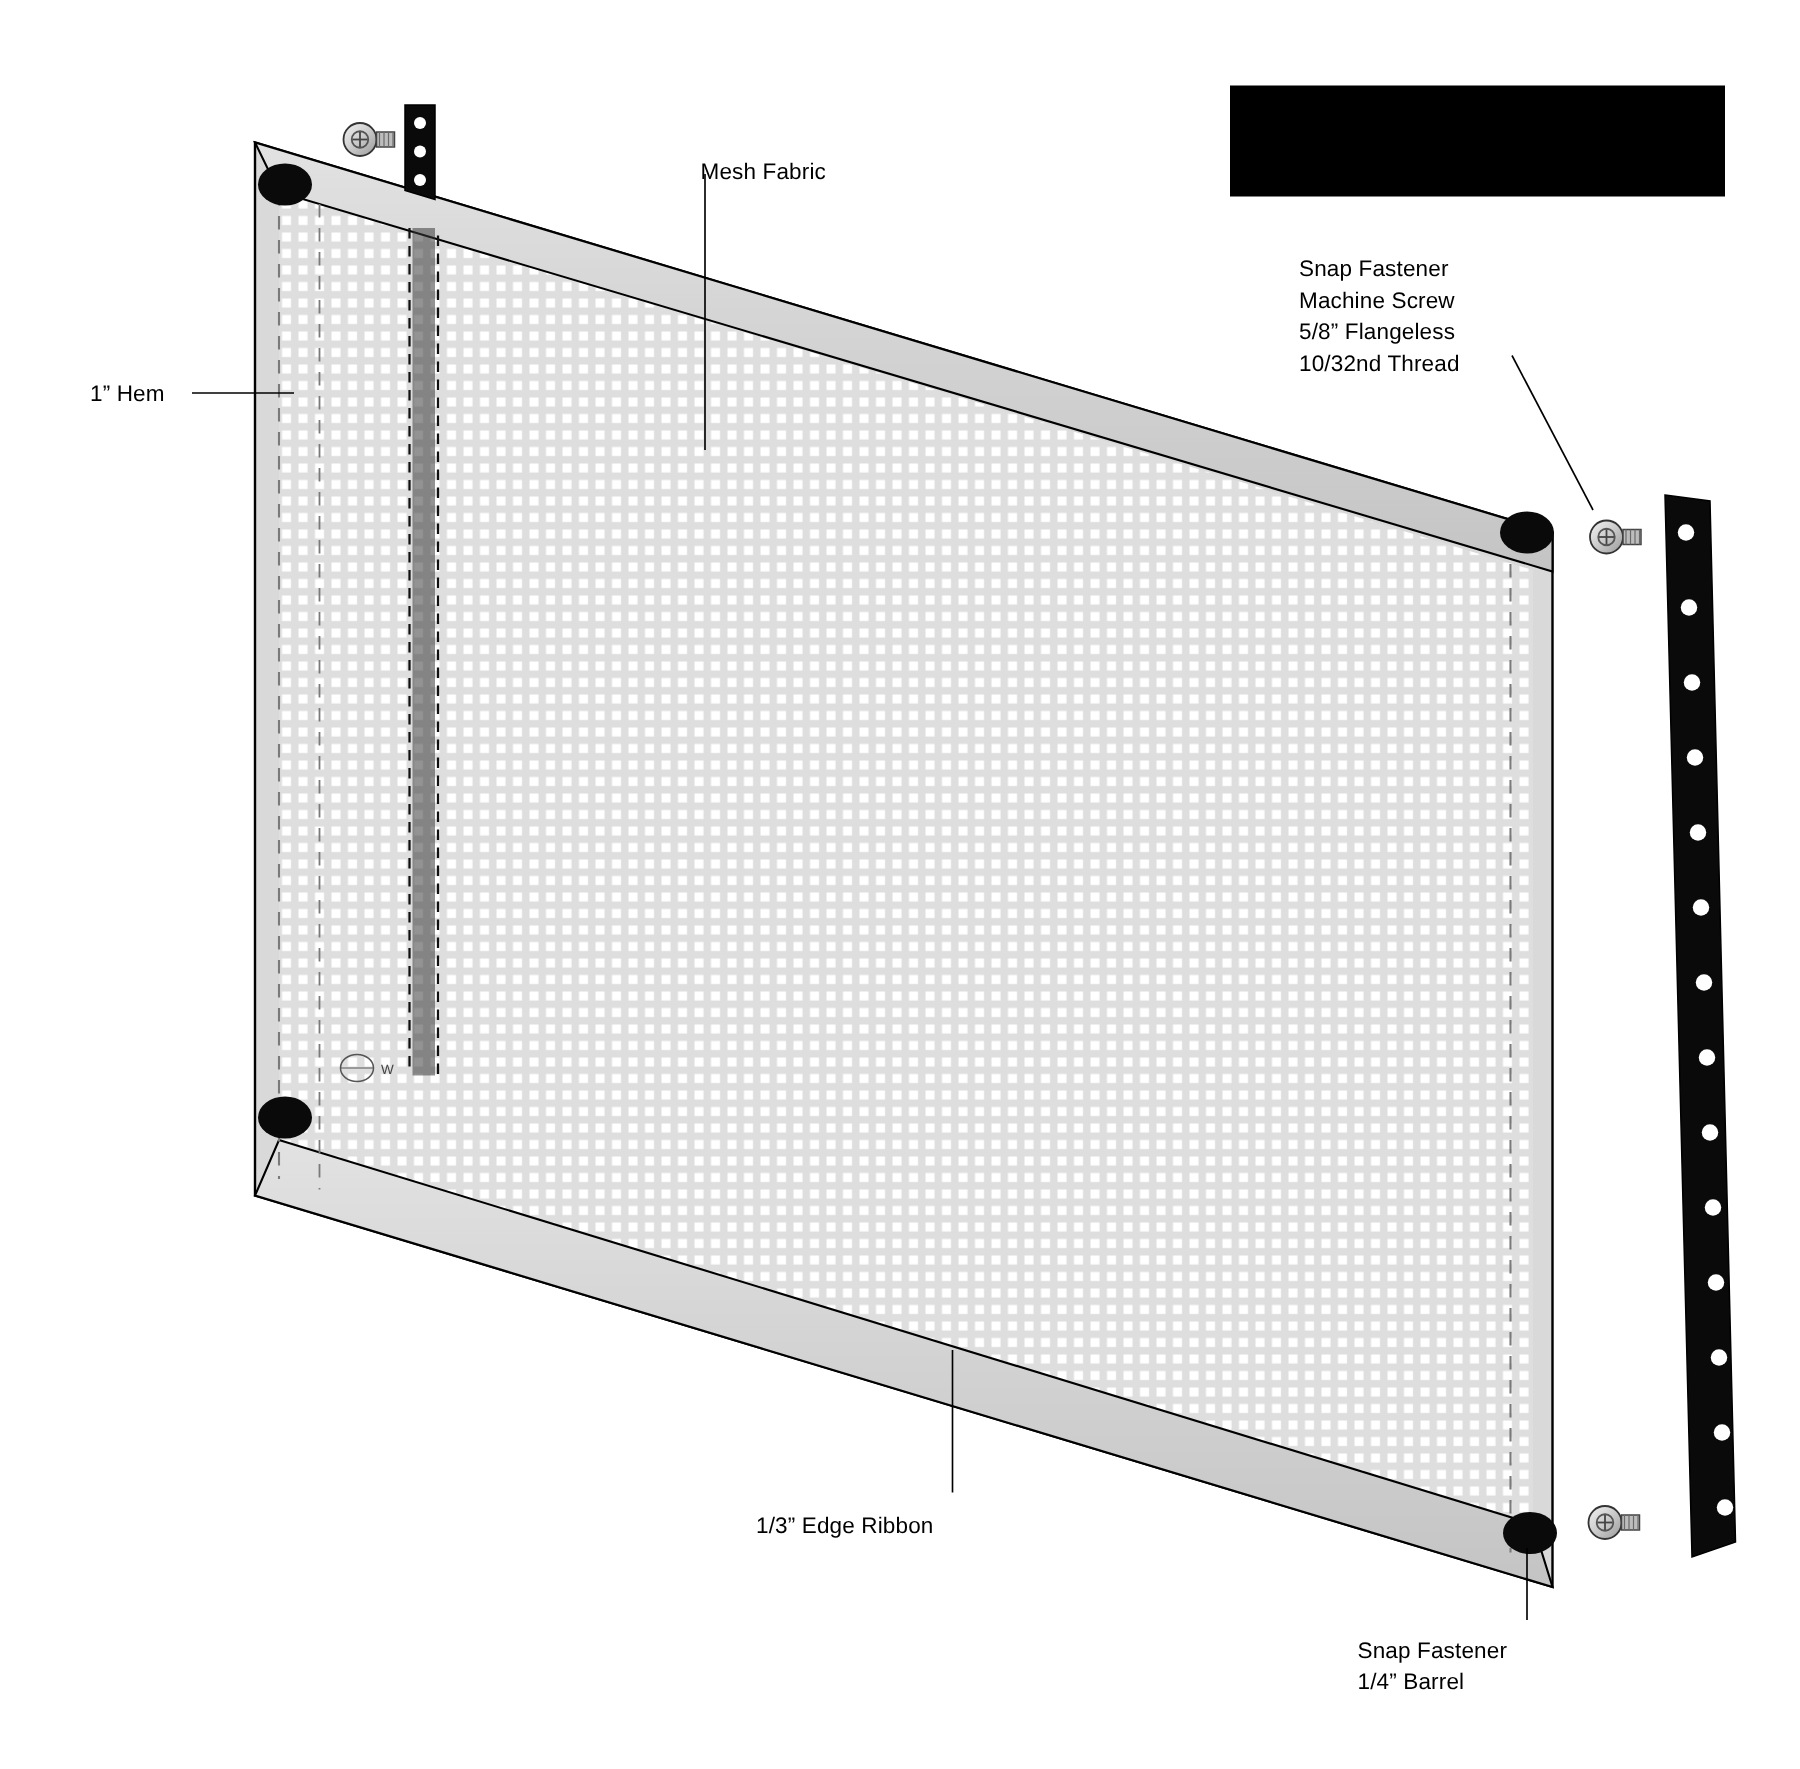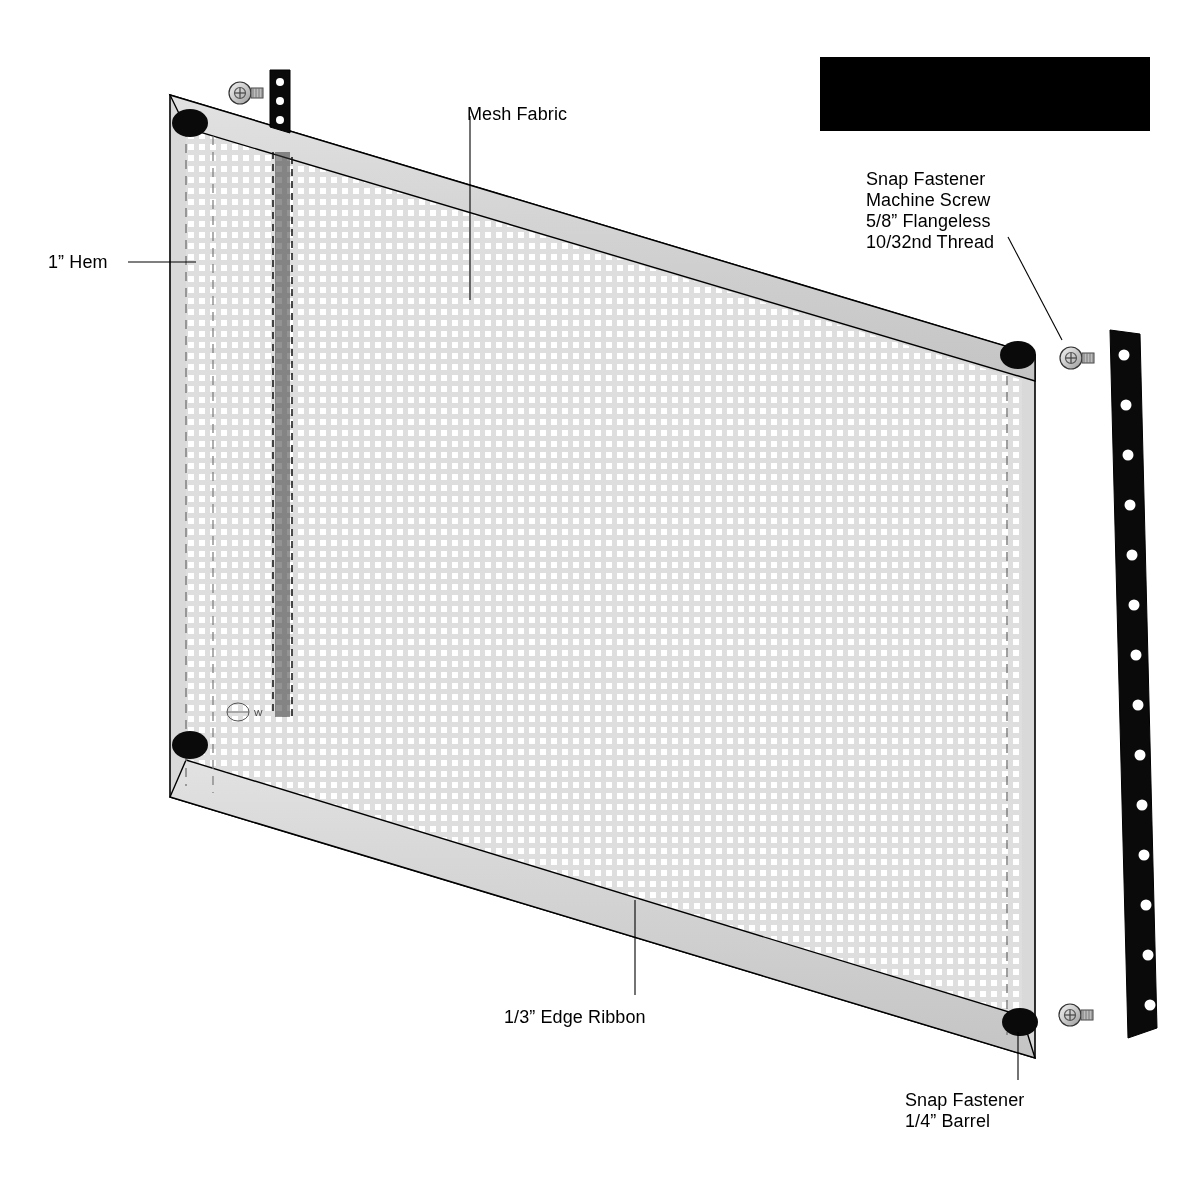--- a/index.html
+++ b/index.html
@@ -18,21 +18,21 @@
   #diagram-svg {
     position: absolute;
     left: 0;
     top: 0;
     width: 1200px;
     height: 1179px;
   }
   .callout-text {
     position: absolute;
     font-family: "Liberation Sans", sans-serif;
-    font-size: 18px;
+    font-size: 15px;
     line-height: 21px;
     color: #000000;
     white-space: pre;
     letter-spacing: 0.1px;
   }
   .redaction-block {
     position: absolute;
     background: #000000;
   }
 </style>
@@ -161,21 +161,21 @@
 
     <g stroke="#000000" stroke-width="1.1" fill="none">
       <line x1="128" y1="262" x2="196" y2="262"></line>
       <line x1="470" y1="116" x2="470" y2="300"></line>
       <polyline points="1008,237 1062,340"></polyline>
       <line x1="635" y1="900" x2="635" y2="995"></line>
       <line x1="1018" y1="1032" x2="1018" y2="1080"></line>
     </g>
   </svg>
 
-  <div class="callout-text" style="left:48px; top:252px;">1” Hem</div>
+  <div class="callout-text" style="left:60px; top:252px;">1” Hem</div>
 
   <div class="callout-text" style="left:467px; top:104px;">Mesh Fabric</div>
 
   <div class="callout-text" style="left:866px; top:169px;">Snap Fastener
 Machine Screw
 5/8” Flangeless
 10/32nd Thread</div>
 
   <div class="callout-text" style="left:504px; top:1007px;">1/3” Edge Ribbon</div>
 

